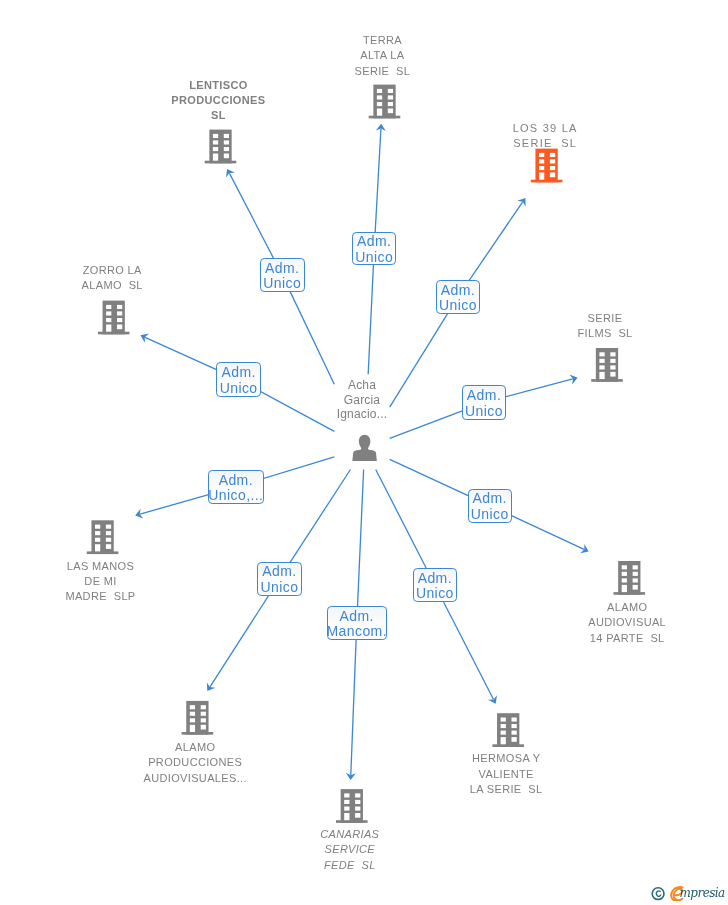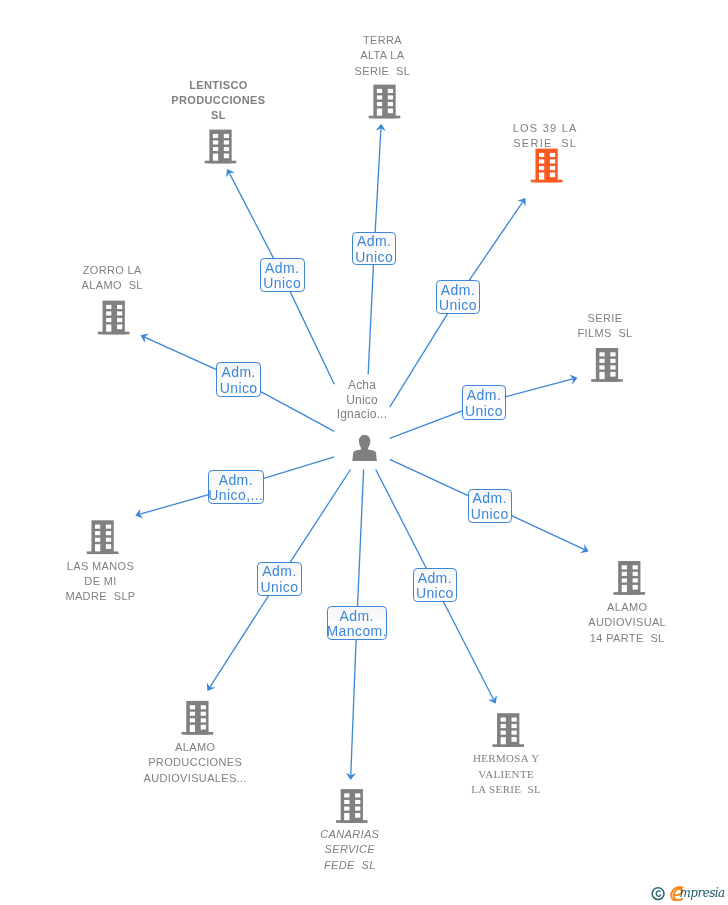--- a/index.html
+++ b/index.html
@@ -216,25 +216,25 @@
 MADRE  SLP</div>
       <div class="node-label" style="left: 557.2px; top: 599.7px; width: 140px;">ALAMO
 AUDIOVISUAL
 14 PARTE  SL</div>
       <div class="node-label" style="left: 120.2px; top: 739.9px; width: 150px;">ALAMO
 PRODUCCIONES
 AUDIOVISUALES...</div>
       <div class="node-label" style="left: 279.8px; top: 826.9px; width: 140px; font-style: italic;">CANARIAS
 SERVICE
 FEDE  SL</div>
-      <div class="node-label" style="left: 436.2px; top: 751.4px; width: 140px; font-family: Liberation Serif, serif;">HERMOSA Y
+      <div class="node-label" style="left: 436.2px; top: 751.4px; width: 140px;">HERMOSA Y
 VALIENTE
 LA SERIE  SL</div>
       <div class="node-label center" style="left: 302px; top: 377.7px; width: 120px;">Acha
-Unico
+Garcia
 Ignacio...</div>
     </div>
   <div id="edge-labels">
       <div class="edge-label" style="left: 352.4px; top: 231.6px; width: 43.7px; height: 33.7px;">Adm.
 Unico</div>
       <div class="edge-label" style="left: 435.7px; top: 279.7px; width: 44.5px; height: 34.3px;">Adm.
 Unico</div>
       <div class="edge-label" style="left: 260px; top: 258.2px; width: 44.5px; height: 33.8px;">Adm.
 Unico</div>
       <div class="edge-label" style="left: 216.4px; top: 362.1px; width: 44.5px; height: 35px;">Adm.

